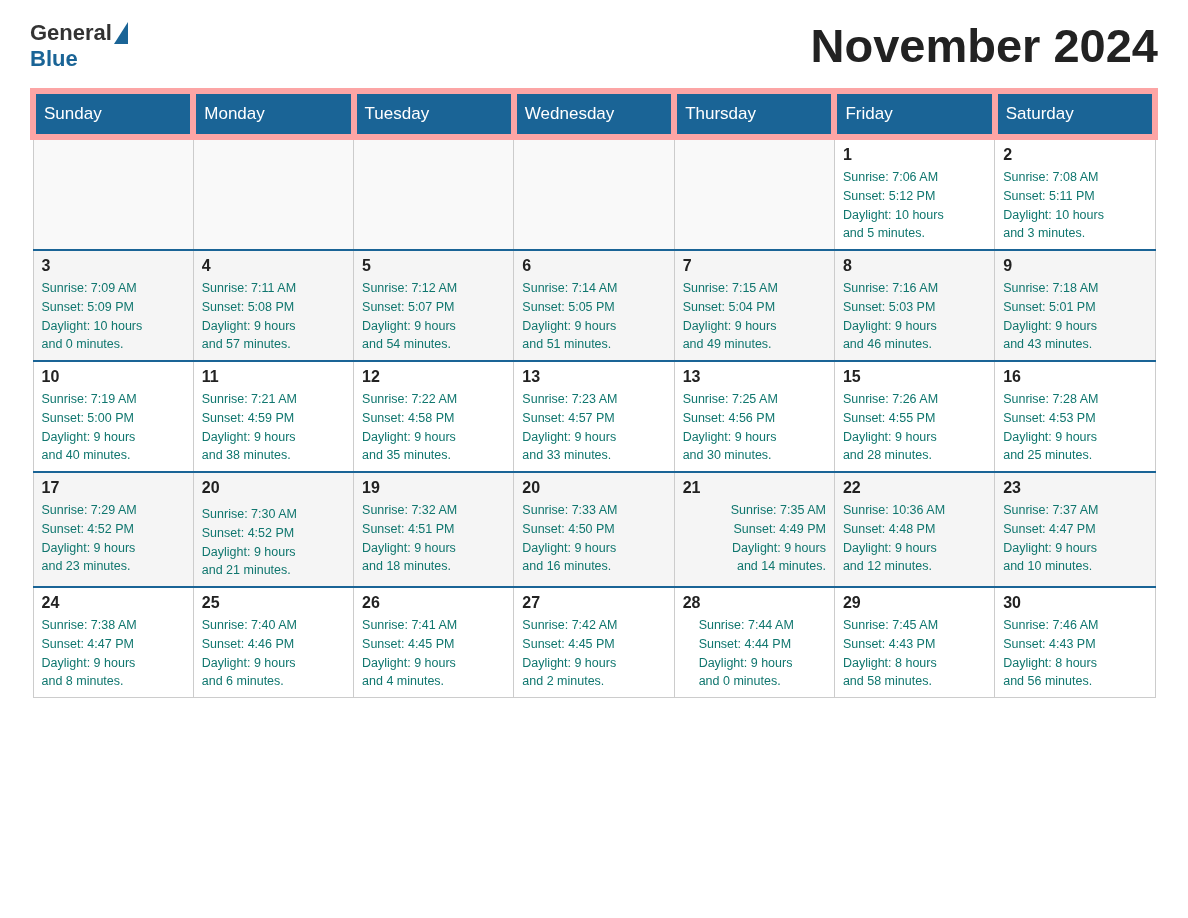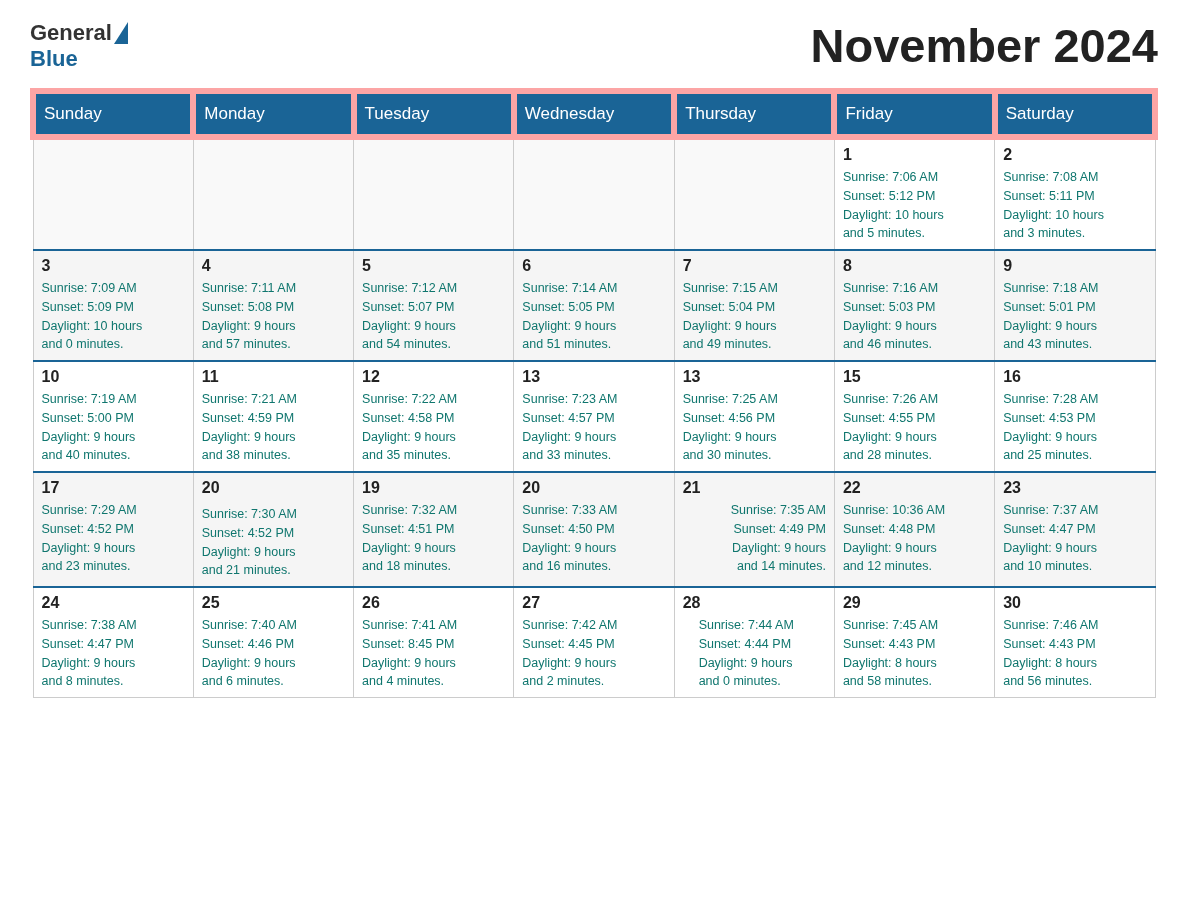--- a/index.html
+++ b/index.html
@@ -341,21 +341,21 @@
         <td>
           <span class="day-number">25</span>
           <div class="day-info" style="white-space: pre-line;">Sunrise: 7:40 AM
 Sunset: 4:46 PM
 Daylight: 9 hours
 and 6 minutes.</div>
         </td>
         <td>
           <span class="day-number">26</span>
           <div class="day-info" style="white-space: pre-line;">Sunrise: 7:41 AM
-Sunset: 8:45 PM
+Sunset: 4:45 PM
 Daylight: 9 hours
 and 4 minutes.</div>
         </td>
         <td>
           <span class="day-number">27</span>
           <div class="day-info" style="white-space: pre-line;">Sunrise: 7:42 AM
 Sunset: 4:45 PM
 Daylight: 9 hours
 and 2 minutes.</div>
         </td>

